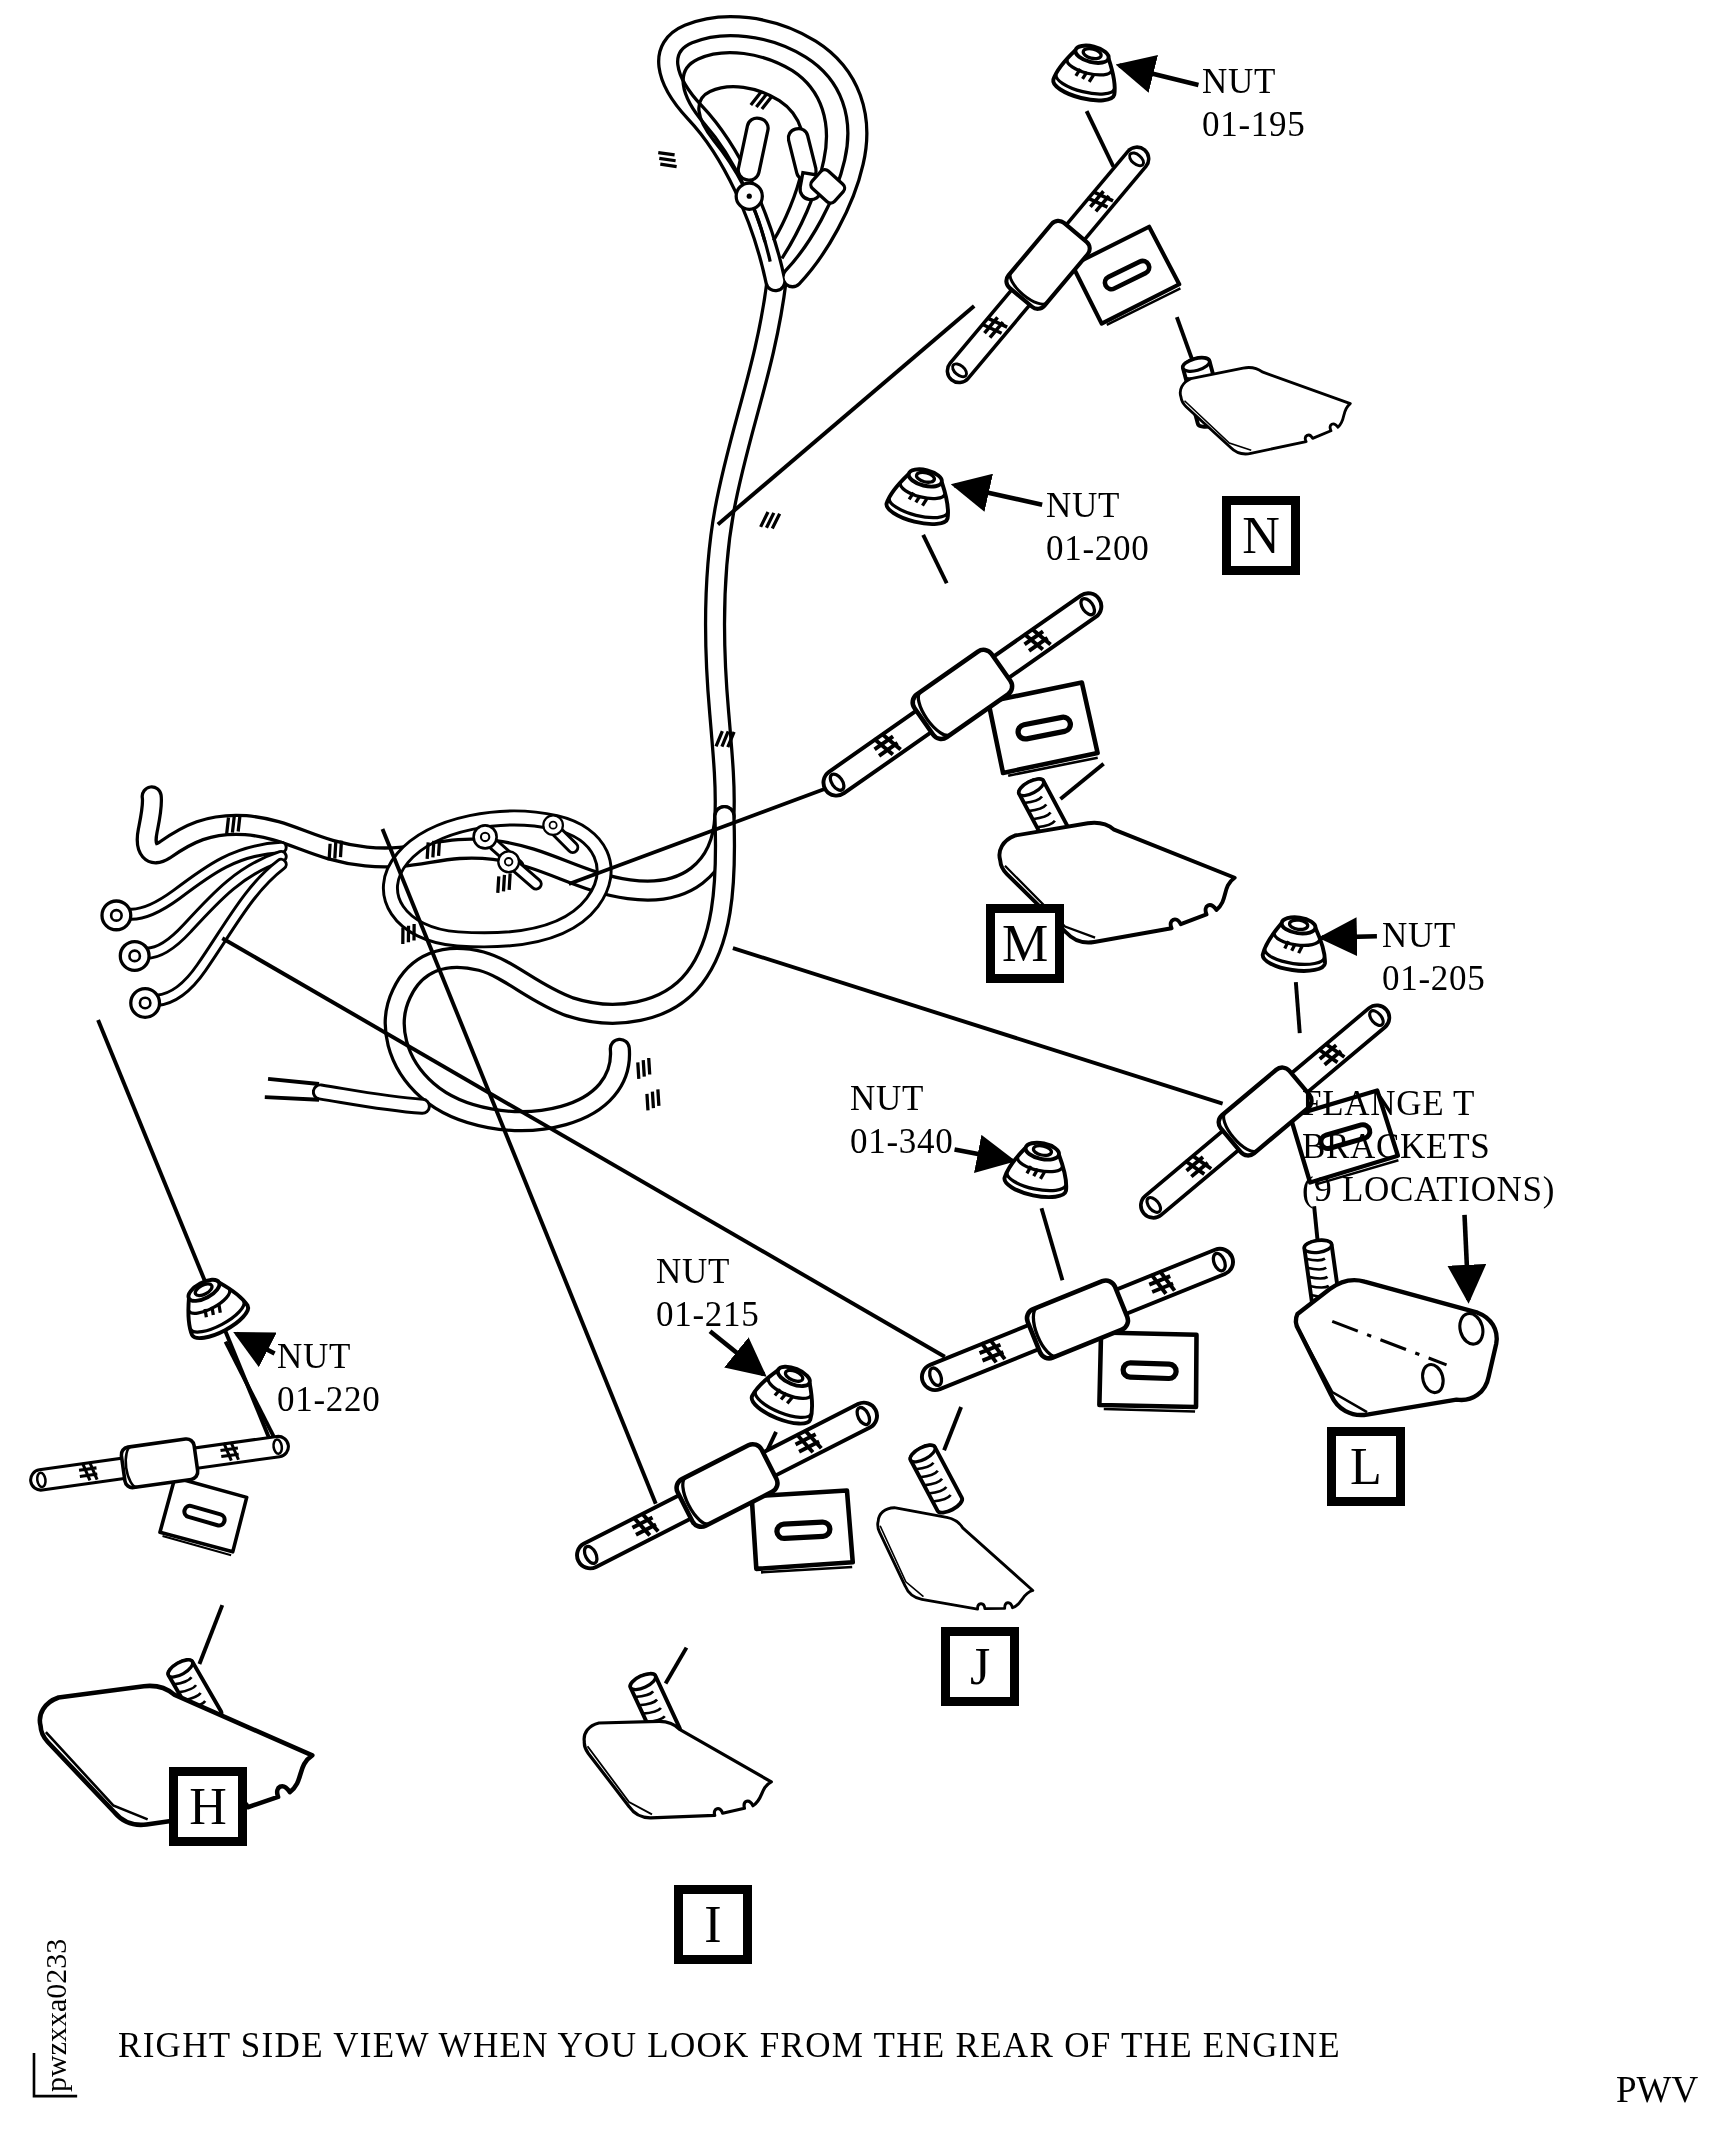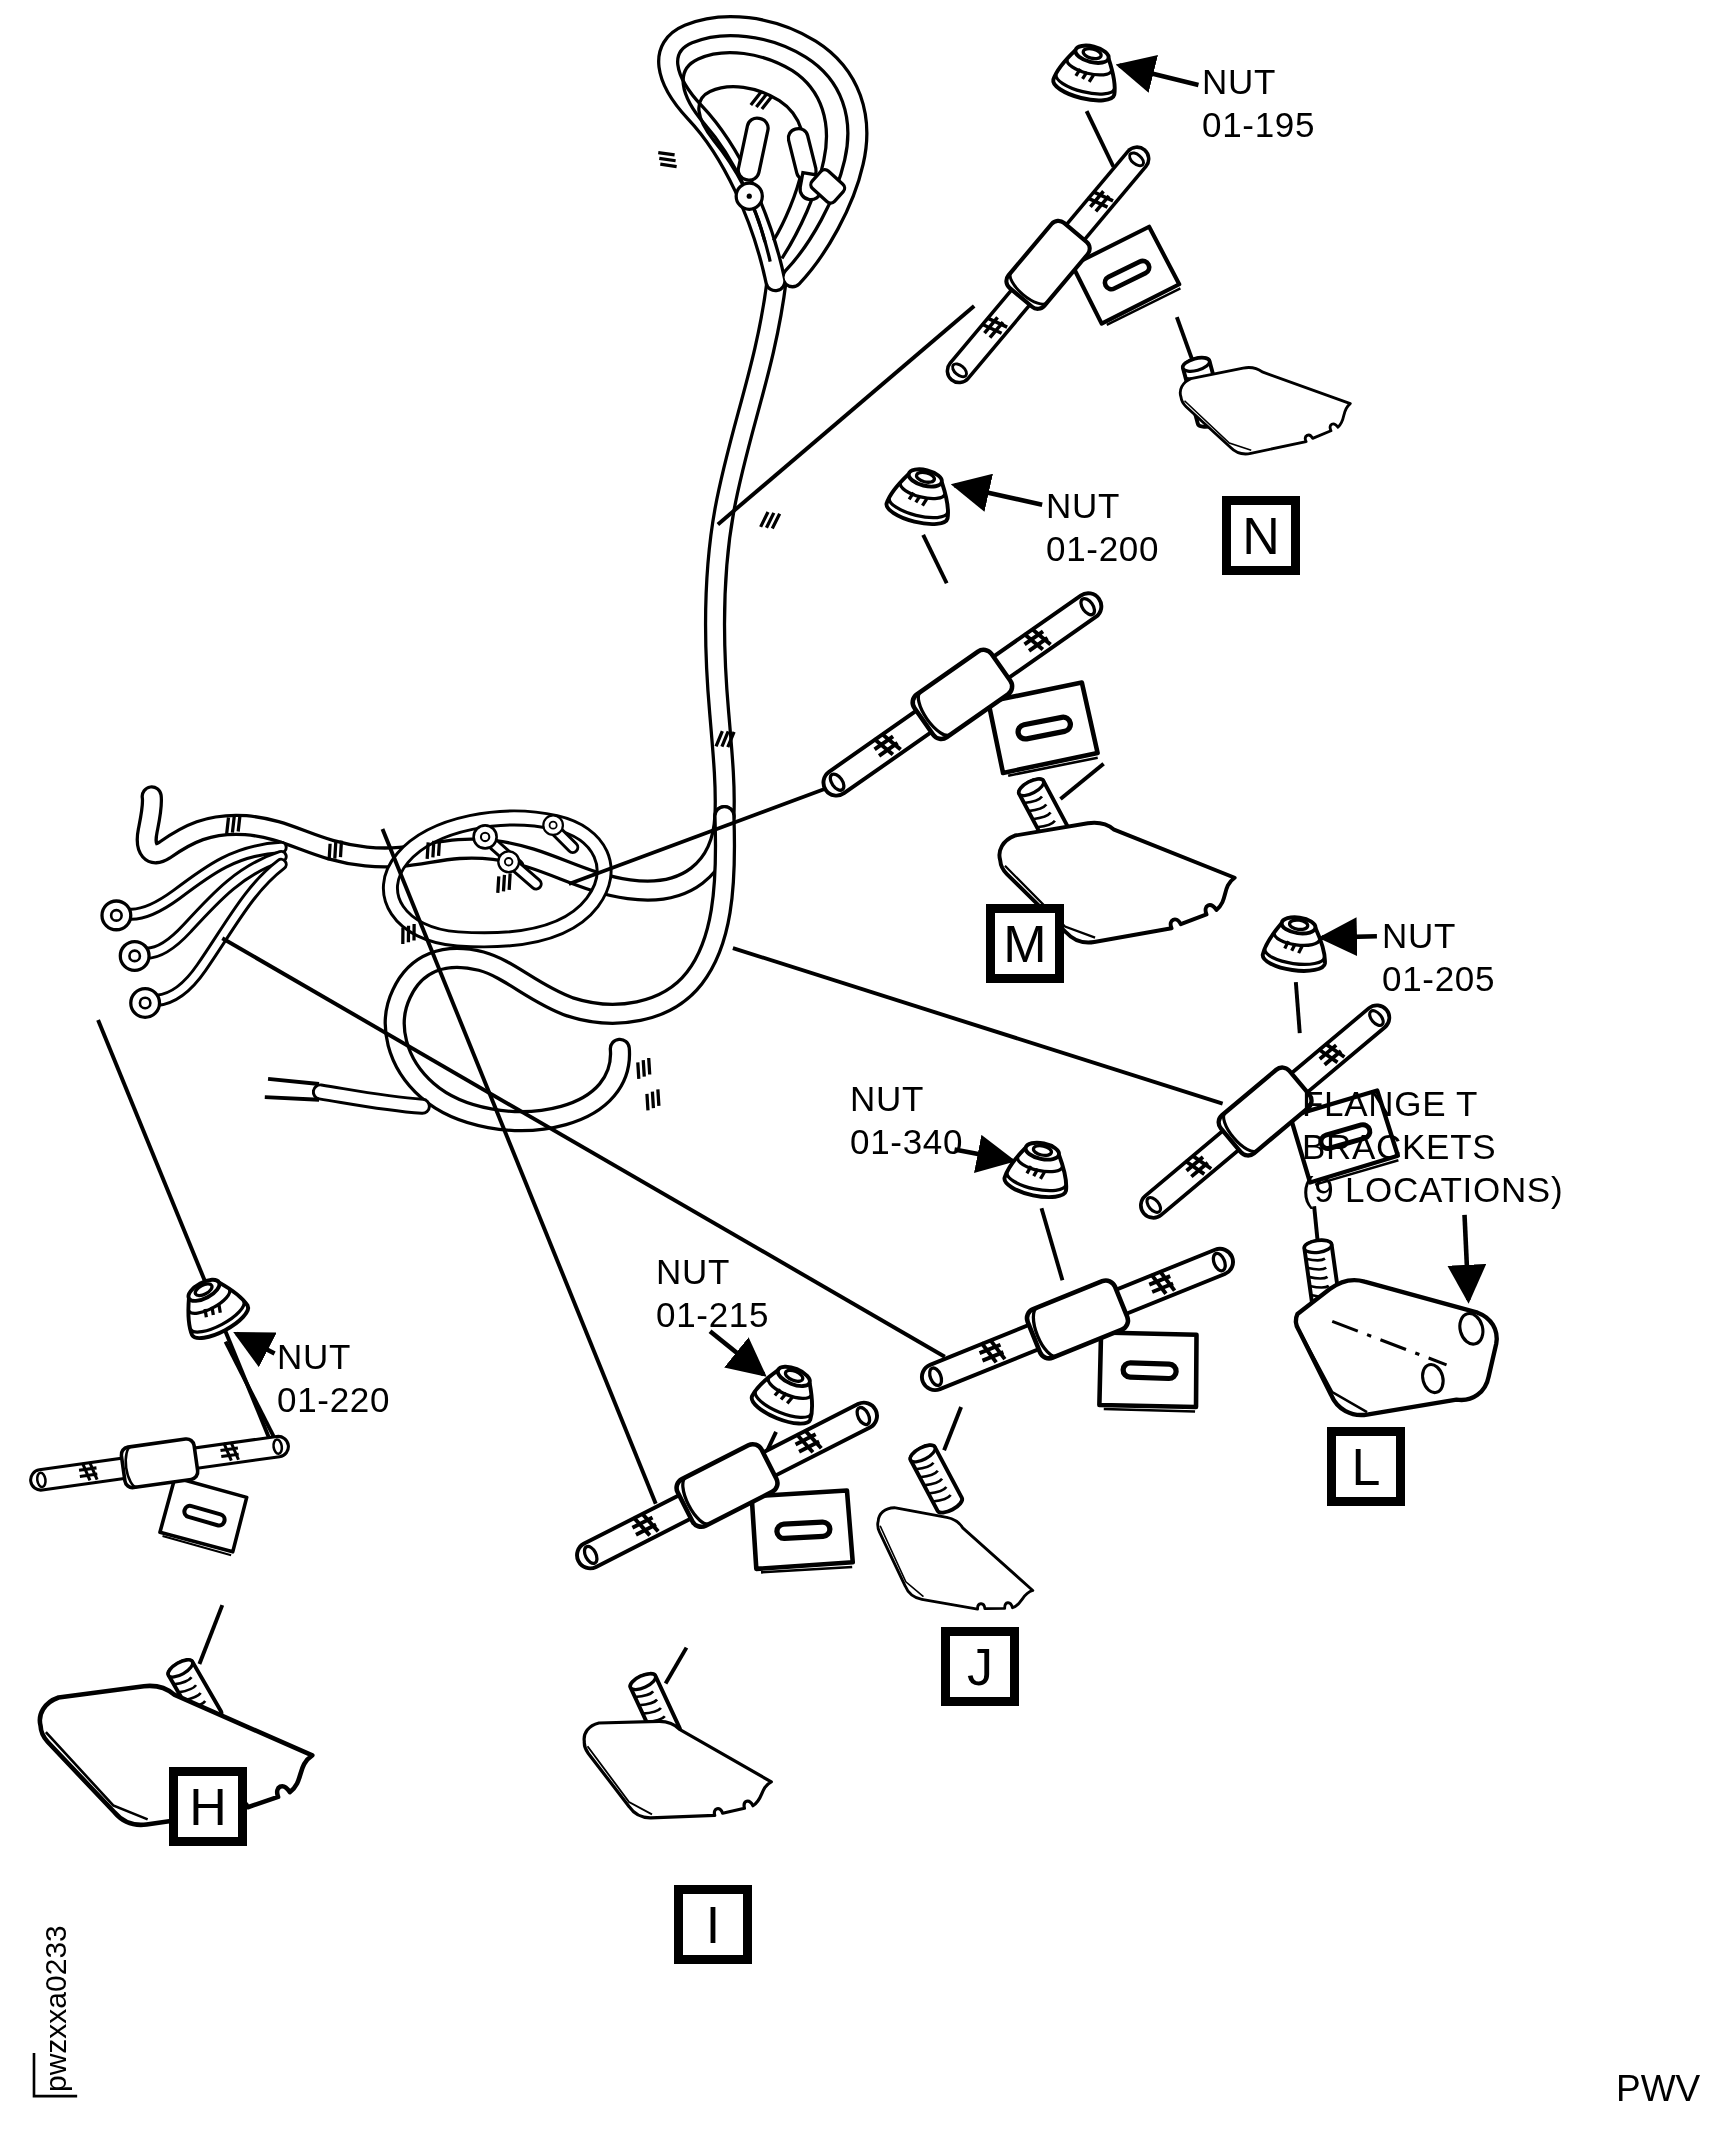--- a/index.html
+++ b/index.html
@@ -1,17 +1,17 @@
 <!DOCTYPE html>
 <html style="font-size:10.5px"><head>
 <meta charset="utf-8">
 <style>
   html,body{margin:0;padding:0;background:#fff;}
   .page{position:relative;width:1728px;height:2140px;background:#ffffff;overflow:hidden;
-        font-family:Liberation Sans, sans-serif;color:#000;}
+        font-family:Liberation Serif, serif;color:#000;}
   svg.art{position:absolute;left:0;top:0;width:1728px;height:2140px;}
   
   .hT{fill:none;stroke:#000;stroke-width:34;stroke-linecap:round;}
   .hW{fill:none;stroke:#fff;stroke-width:24;stroke-linecap:round;}
   .sT{fill:none;stroke:#000;stroke-width:26;stroke-linecap:round;}
   .sW{fill:none;stroke:#fff;stroke-width:17;stroke-linecap:round;}
   .fT{fill:none;stroke:#000;stroke-width:20;stroke-linecap:round;}
   .fW{fill:none;stroke:#fff;stroke-width:11;stroke-linecap:round;}
   .oln{fill:#fff;stroke:#000;stroke-width:5;}
   .ol7{fill:#fff;stroke:#000;stroke-width:7;stroke-linejoin:round;}
@@ -265,17 +265,18 @@
 <div class="lbox" style="left:1327px;top:1427px">
   <span>L</span>
     </div>
 <div class="lbox" style="left:986px;top:904px">
   <span>M</span>
     </div>
 <div class="lbox" style="left:1222px;top:496px">
   <span>N</span>
     </div>
 
+<div class="caption">RIGHT SIDE VIEW WHEN YOU LOOK FROM THE REAR OF THE ENGINE</div>
 <div class="pagecode">PWV</div>
 <div class="figid">pwzxxa0233</div>
 
 </div>
 
 
 </body></html>

